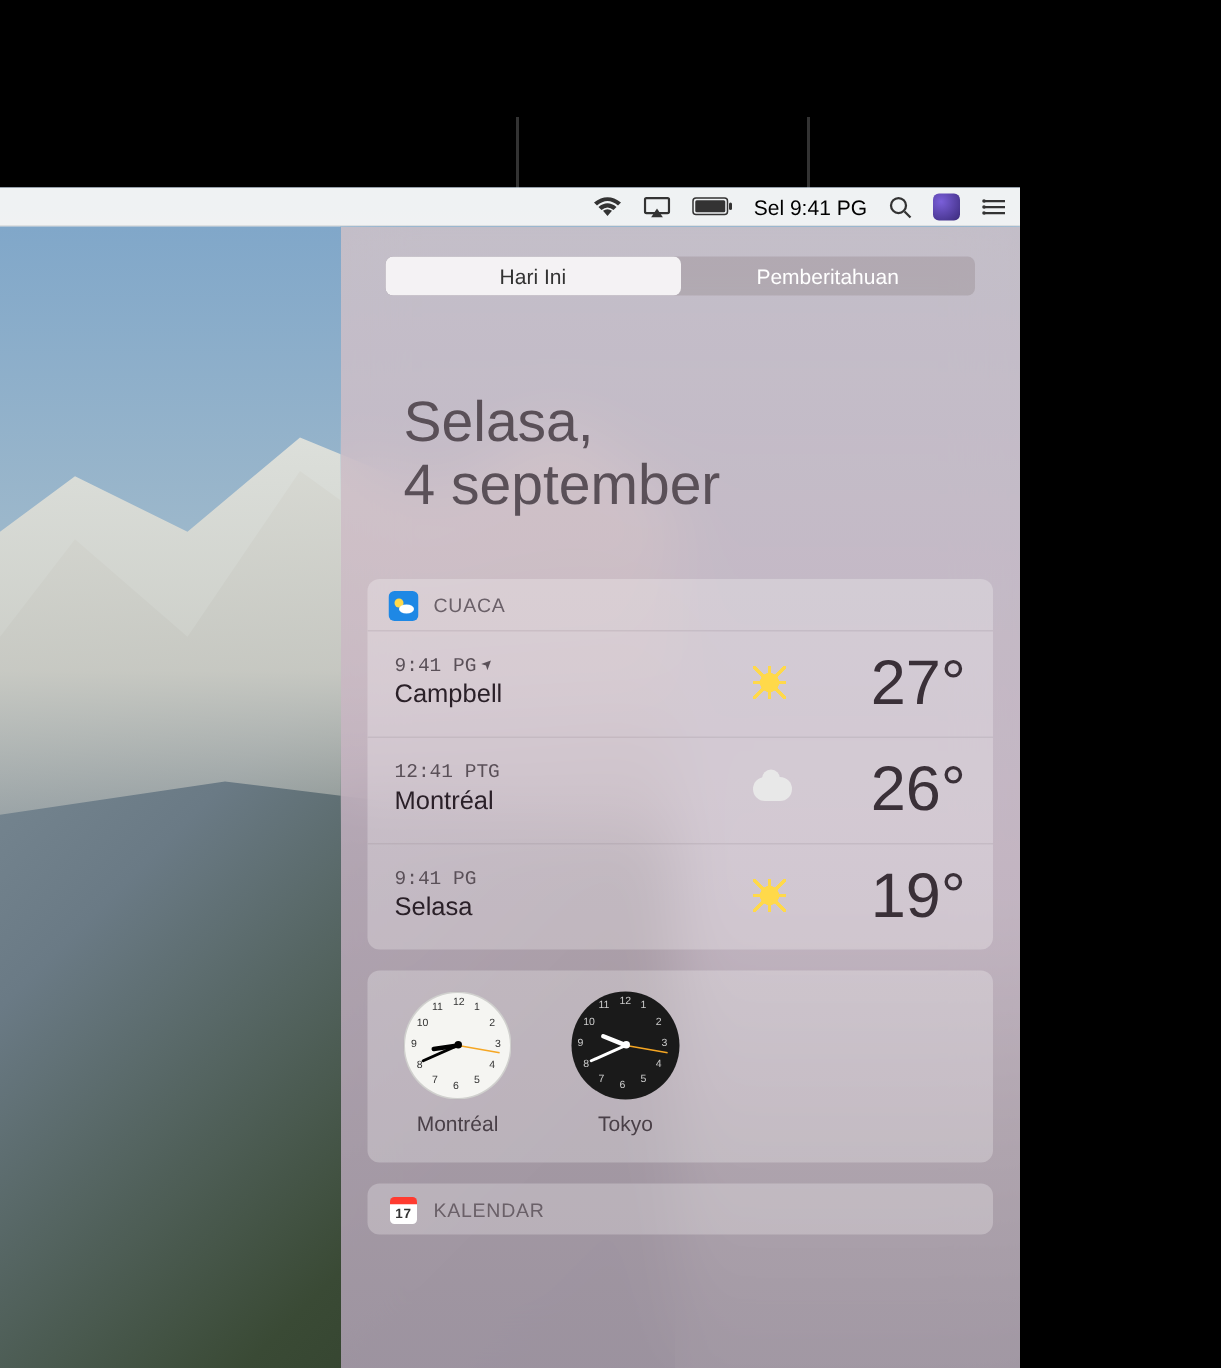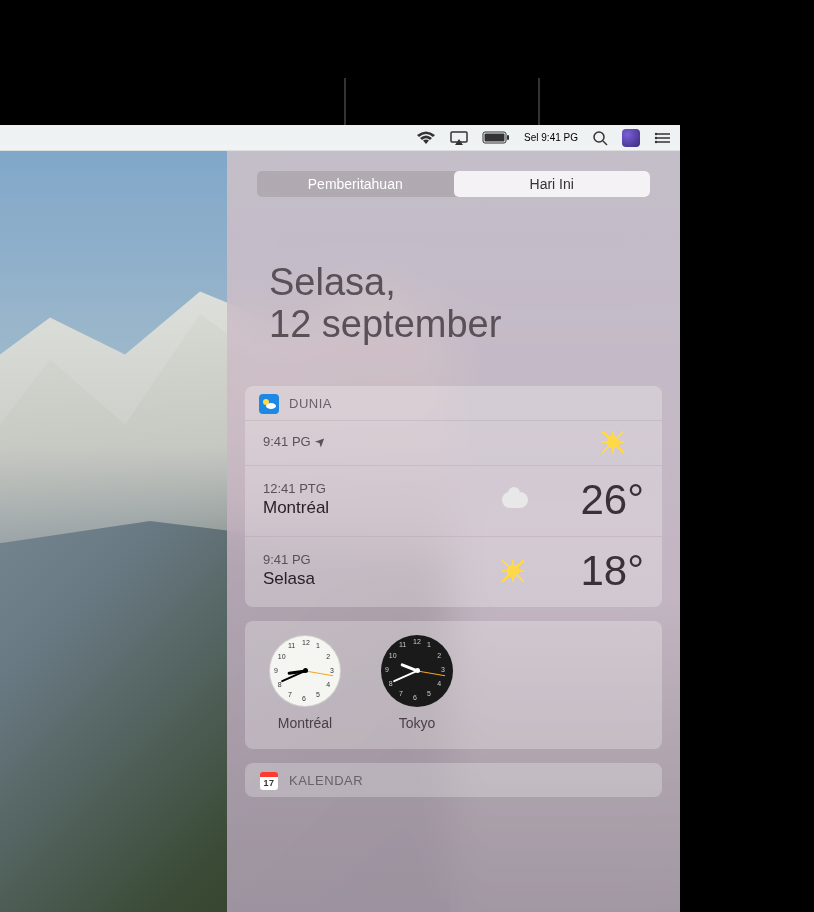--- a/index.html
+++ b/index.html
@@ -47,21 +47,21 @@
       height: 26px;
       background: rgba(245,245,245,0.95);
       display: flex;
       justify-content: flex-end;
       align-items: center;
       padding-right: 8px;
       gap: 14px;
       border-bottom: 1px solid rgba(0,0,0,0.08);
     }
     .menubar .icon { color: #333; display: flex; align-items: center; }
-    .menubar-time { color: #000; font-size: 10px; font-weight: 400; }
+    .menubar-time { color: #000; font-size: 14px; font-weight: 400; }
     .siri-icon {
       width: 18px; height: 18px; border-radius: 4px;
       background: radial-gradient(circle at 30% 30%, #7a5fd9, #3a2a7a);
     }
     .notification-center {
       position: absolute;
       top: 151px;
       left: 227px;
       width: 453px;
       height: 761px;
@@ -117,21 +117,21 @@
       display: flex; align-items: center; justify-content: center;
     }
     .weather-row {
       display: flex;
       align-items: center;
       padding: 10px 18px 12px;
       border-top: 1px solid rgba(120,110,120,0.15);
     }
     .weather-row:first-of-type { border-top: 1px solid rgba(120,110,120,0.15); }
     .weather-left { flex: 1; }
-    .weather-time { font-size: 13px; color: #5a5058; display: flex; align-items: center; gap: 4px; }
+    .weather-time { font-size: 13px; color: #5a5058; display: flex; align-items: center; gap: 4px; font-family: Liberation Mono, monospace; }
     .weather-city { font-size: 17px; color: #2a2028; margin-top: 2px; }
     .weather-cond { width: 32px; text-align: center; margin-right: 10px; }
     .weather-temp { font-size: 42px; color: #3a3038; font-weight: 200; min-width: 100px; text-align: right; }
     .clocks { display: flex; gap: 40px; padding: 14px 24px 18px; }
     .clock-item { display: flex; flex-direction: column; align-items: center; gap: 8px; }
     .clock-label { font-size: 14px; color: #4a4048; }
     .clock-face {
       width: 72px; height: 72px; border-radius: 50%;
       position: relative;
     }
@@ -246,68 +246,70 @@
         <line x1="2" y1="11" x2="16" y2="11" stroke="#333" stroke-width="1.5"></line>
         <circle cx="2" cy="3" r="1.2" fill="#333"></circle>
         <circle cx="2" cy="7" r="1.2" fill="#333"></circle>
         <circle cx="2" cy="11" r="1.2" fill="#333"></circle>
       </svg>
   </span>
 </div>
 
 <div class="notification-center">
   <div class="tabs">
+    <div class="tab active">Hari Ini</div>
     <div class="tab">Pemberitahuan</div>
-    <div class="tab active">Hari Ini</div>
   </div>
 
   <div class="date-header">
     <div class="date-day">Selasa,</div>
-    <div class="date-date">12 september</div>
+    <div class="date-date">4 september</div>
   </div>
 
   <div class="widget">
     <div class="widget-header">
       <span class="widget-icon">
         <svg width="20" height="20" viewBox="0 0 20 20">
             <rect width="20" height="20" rx="4" fill="#1e88e5"></rect>
             <circle cx="7" cy="8" r="3" fill="#ffd94a"></circle>
             <ellipse cx="12" cy="12" rx="5" ry="3" fill="#fff"></ellipse>
           </svg>
       </span>
-      <span>DUNIA</span>
+      <span>CUACA</span>
     </div>
     <div id="weather-rows">
         <div class="weather-row">
           <div class="weather-left">
             <div class="weather-time">9:41 PG <span class="arrow">➤</span></div>
+            <div class="weather-city">Campbell</div>
           </div>
           <div class="weather-cond">
             <div class="sun-icon"></div>
           </div>
+          <div class="weather-temp">27°</div>
         </div>
         <div class="weather-row">
           <div class="weather-left">
             <div class="weather-time">12:41 PTG</div>
             <div class="weather-city">Montréal</div>
           </div>
           <div class="weather-cond">
             <div class="cloud-icon"></div>
           </div>
           <div class="weather-temp">26°</div>
         </div>
         <div class="weather-row">
           <div class="weather-left">
             <div class="weather-time">9:41 PG</div>
             <div class="weather-city">Selasa</div>
           </div>
           <div class="weather-cond">
             <div class="sun-icon"></div>
           </div>
-          <div class="weather-temp">18°</div>
+          <div class="weather-temp">19°</div>
         </div>
       </div>
   </div>
 
   <div class="widget">
     <div class="clocks" id="clocks">
         <div class="clock-item">
           <div class="clock-face clock-white">
             <span class="clock-tick" style="left:46px;top:6.751288694035715px">1</span>
             <span class="clock-tick" style="left:56.24871130596428px;top:17px">2</span>

